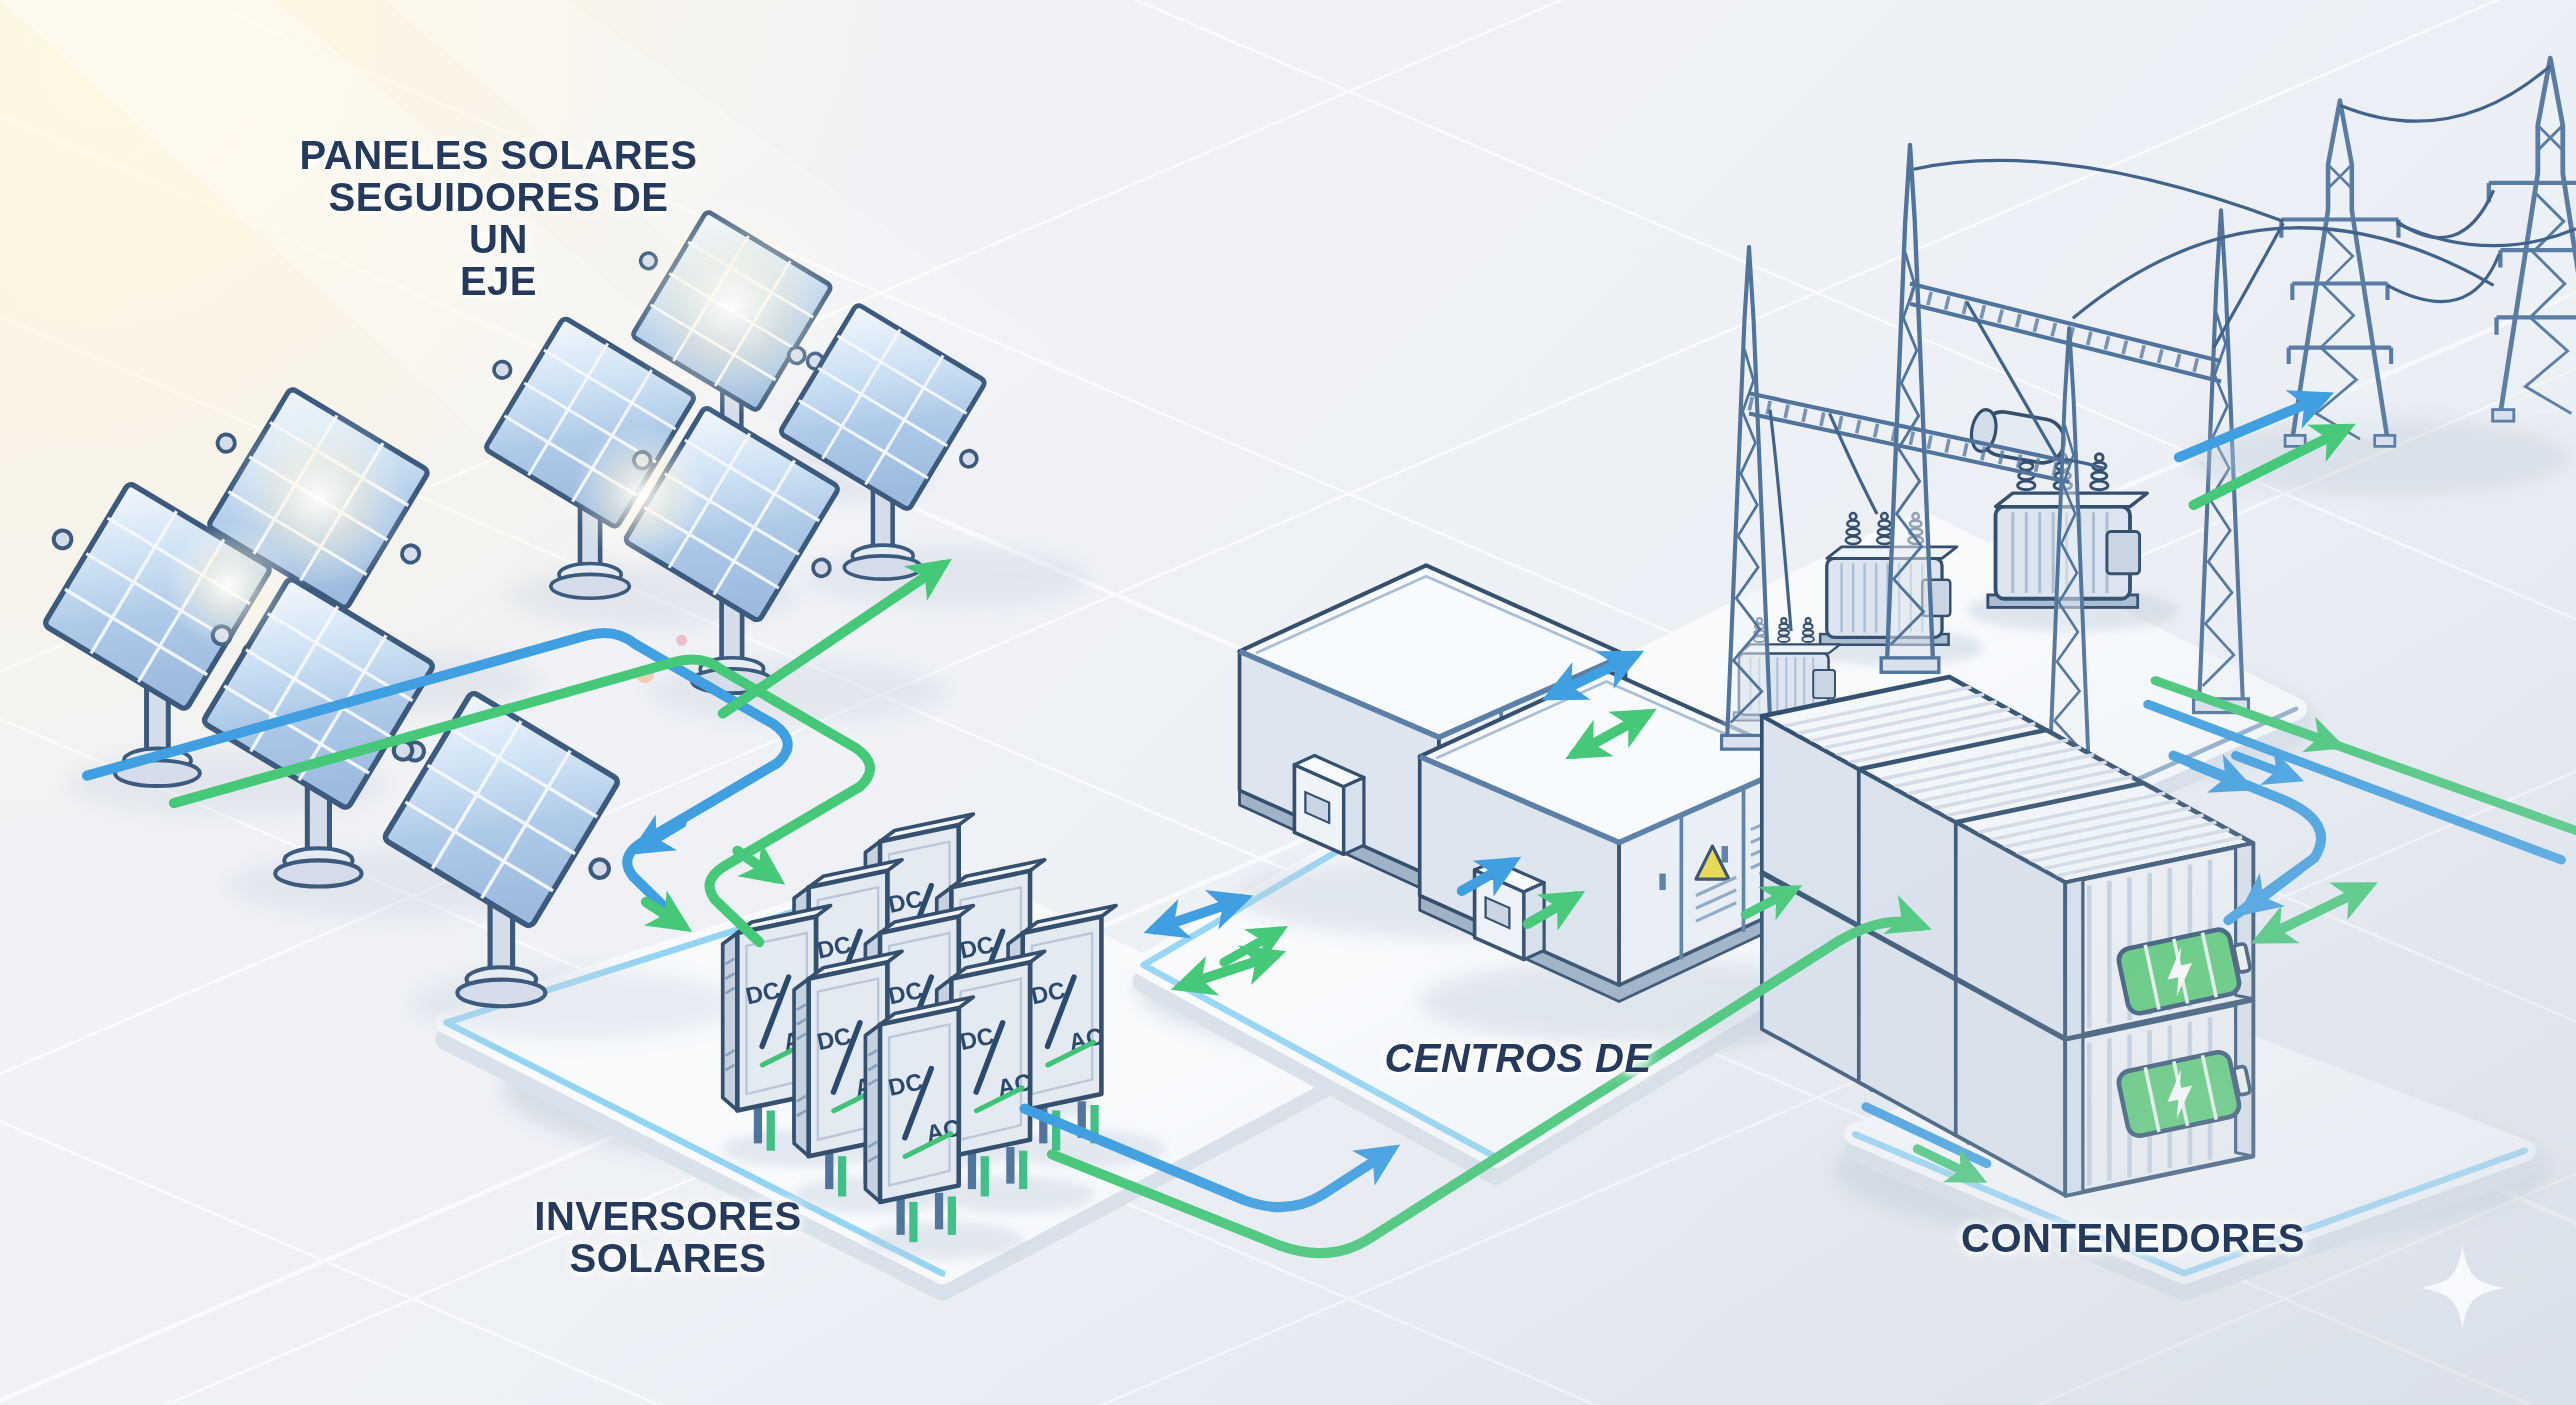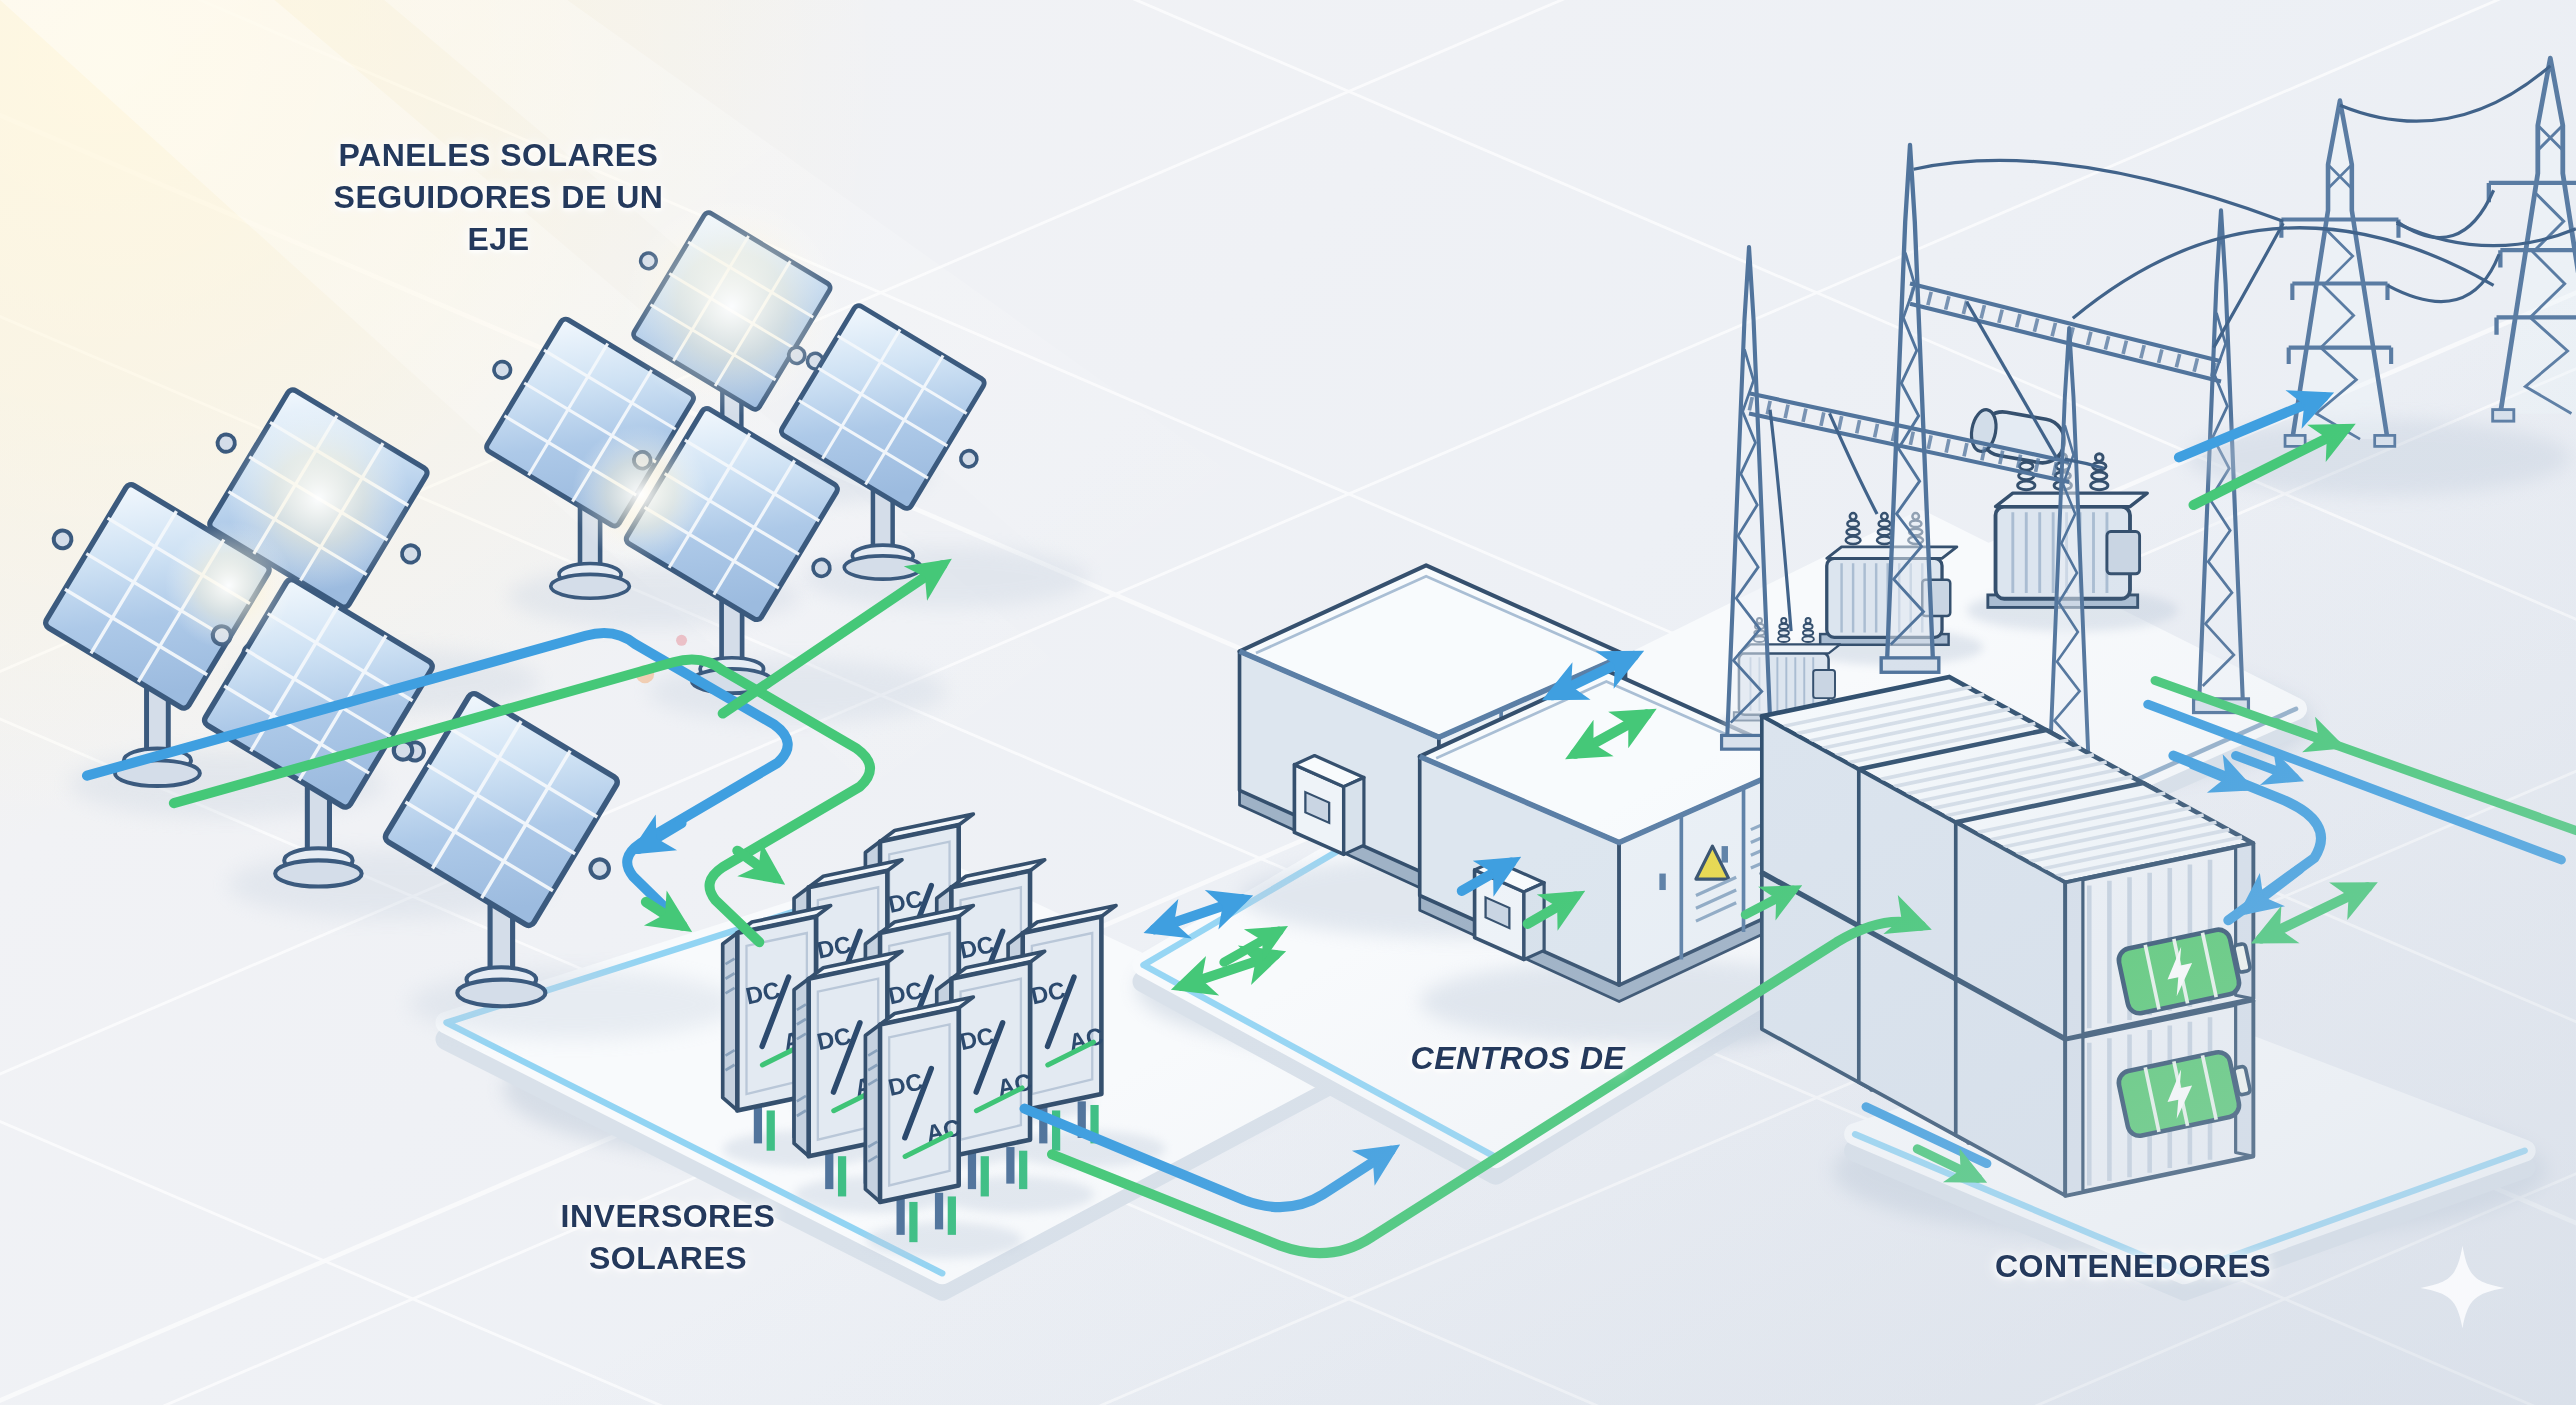--- a/index.html
+++ b/index.html
@@ -1,21 +1,21 @@
 <!DOCTYPE html>
 <html style="font-size:14.6px"><head>
 <meta charset="utf-8">
 <style>
   html,body{margin:0;padding:0;background:#e9edf3;}
   .stage{position:relative;width:2576px;height:1405px;overflow:hidden;
          font-family:"Liberation Sans",sans-serif;
          background:linear-gradient(135deg,#f6f3ea 0%,#f1f2f5 22%,#edf0f5 55%,#e7ebf2 100%);}
   .stage svg{position:absolute;left:0;top:0;}
   .lbl{position:absolute;text-align:center;font-weight:700;color:#24395c;
-       font-size:32px;line-height:42px;letter-spacing:0.5px;
+       font-size:40px;line-height:42px;letter-spacing:0.5px;
        text-shadow:0 0 9.1px #ffffff,0 0 16.5px #ffffff,0 1.8px 3.7px rgba(255,255,255,.9);}
   svg text{font-family:"Liberation Sans",sans-serif;}
 </style>
 </head>
 <body>
 
 <div class="stage">
 
 <svg width="2576" height="1405" viewBox="0 0 2816 1536">
 <defs>
@@ -341,18 +341,18 @@
   <div>SEGUIDORES DE UN</div>
   <div>EJE</div>
 </div>
 <div class="lbl" style="left:485px;top:1195px;width:366px;">
   <div>INVERSORES</div>
   <div>SOLARES</div>
 </div>
 <div class="lbl" style="left:1262px;top:1037px;width:512px;font-style:italic;">
   <div>CENTROS DE</div>
 </div>
-<div class="lbl" style="left:1877px;top:1217px;width:512px;margin-top:28px;">
+<div class="lbl" style="left:1877px;top:1217px;width:512px;">
   <div>CONTENEDORES</div>
 </div>
 
 </div>
 
 
 </body></html>

